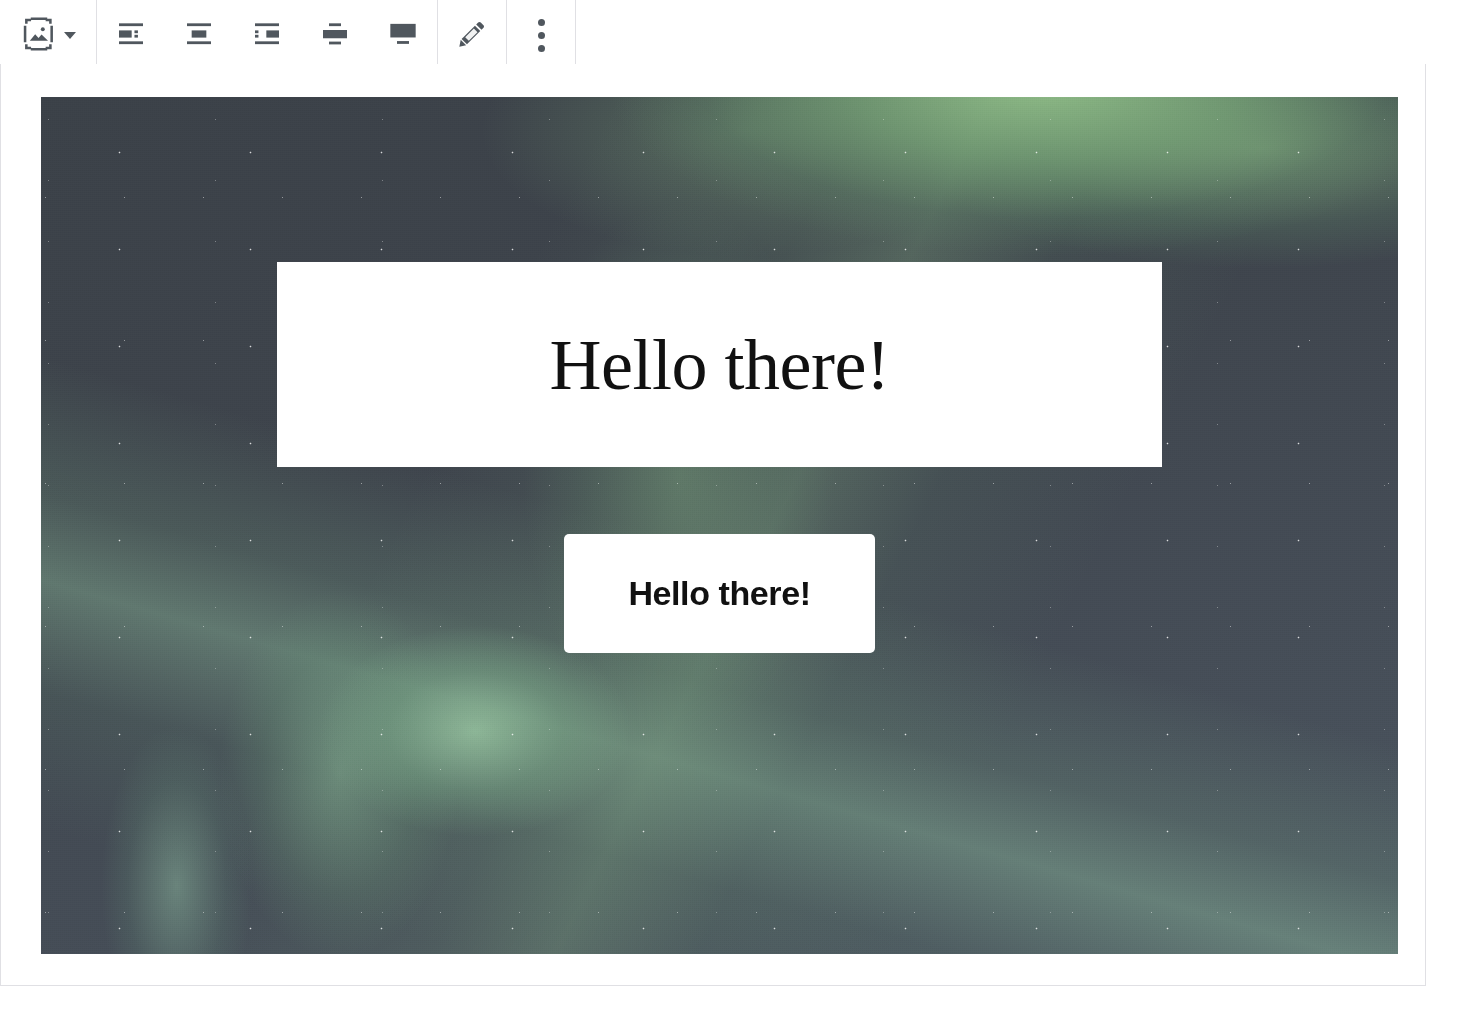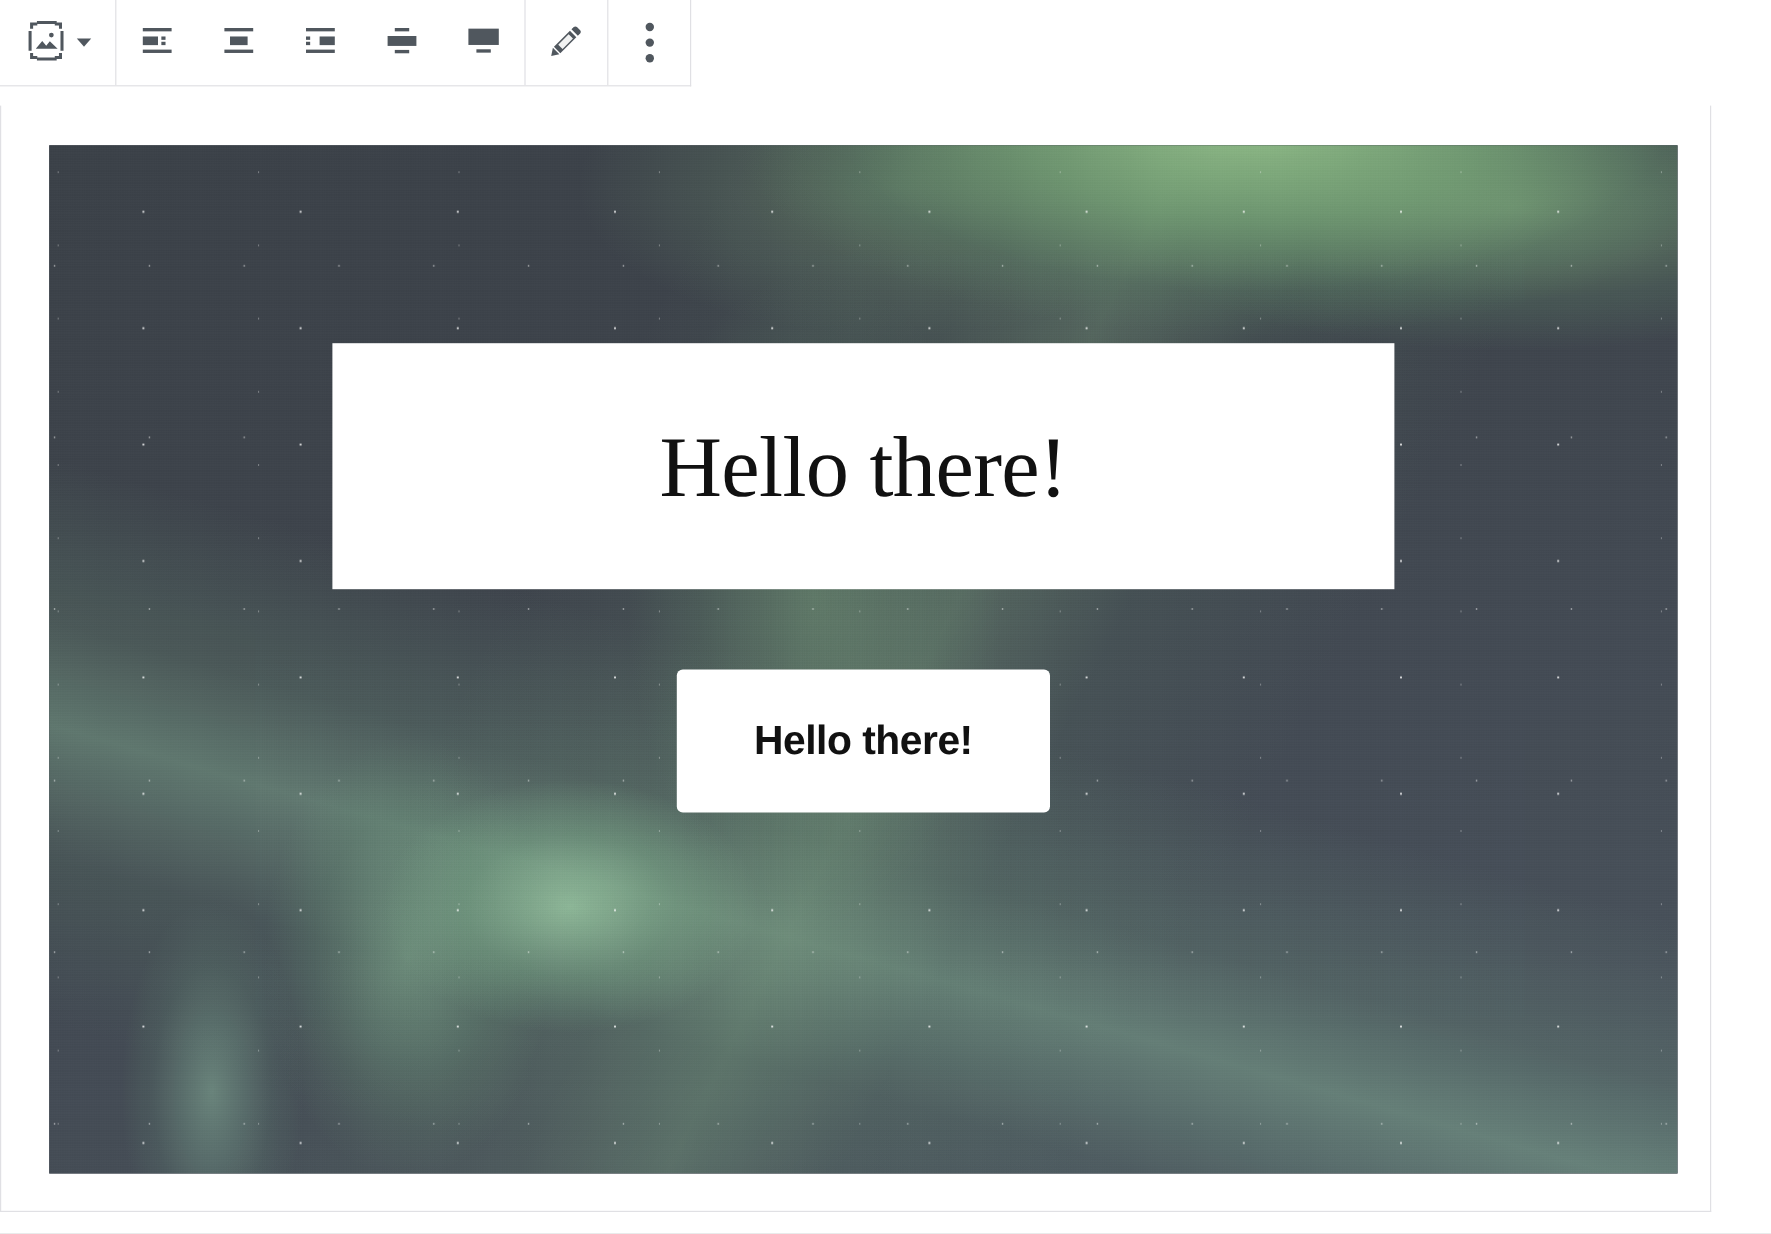--- a/index.html
+++ b/index.html
@@ -80,21 +80,21 @@
     display: block;
     width: 7px; height: 7px;
     border-radius: 50%;
     background: #50575e;
   }
 
   
   .editor-frame {
     position: absolute;
     left: 0;
-    top: 88px;
+    top: 64px;
     width: 1426px;
     height: 922px;
     box-sizing: border-box;
     border-left: 1px solid #e0e0e4;
     border-right: 1px solid #e0e0e4;
     border-bottom: 1px solid #e0e0e4;
     background: #ffffff;
   }
 
   

